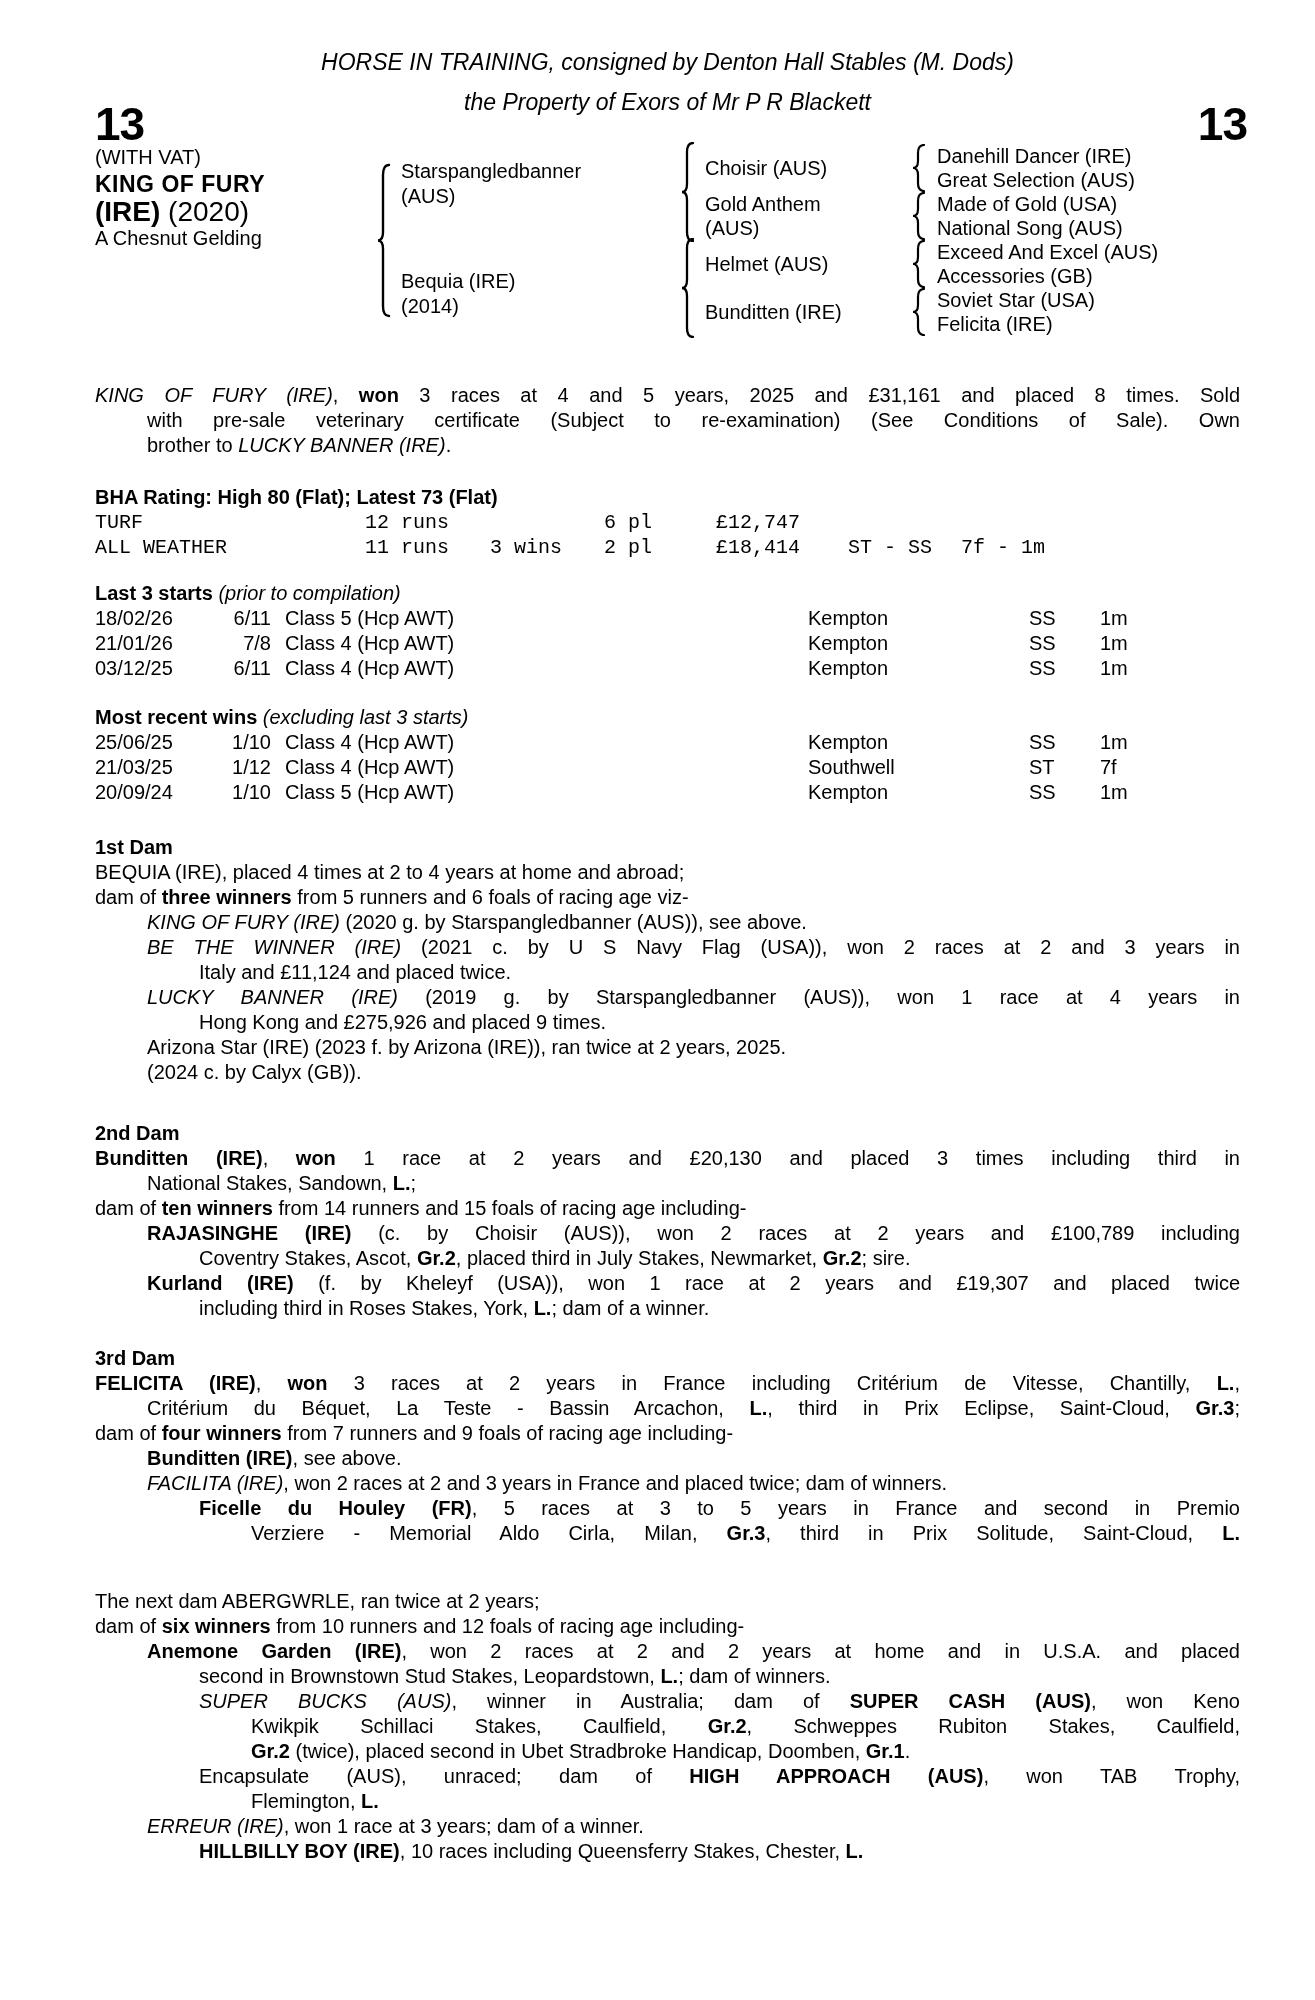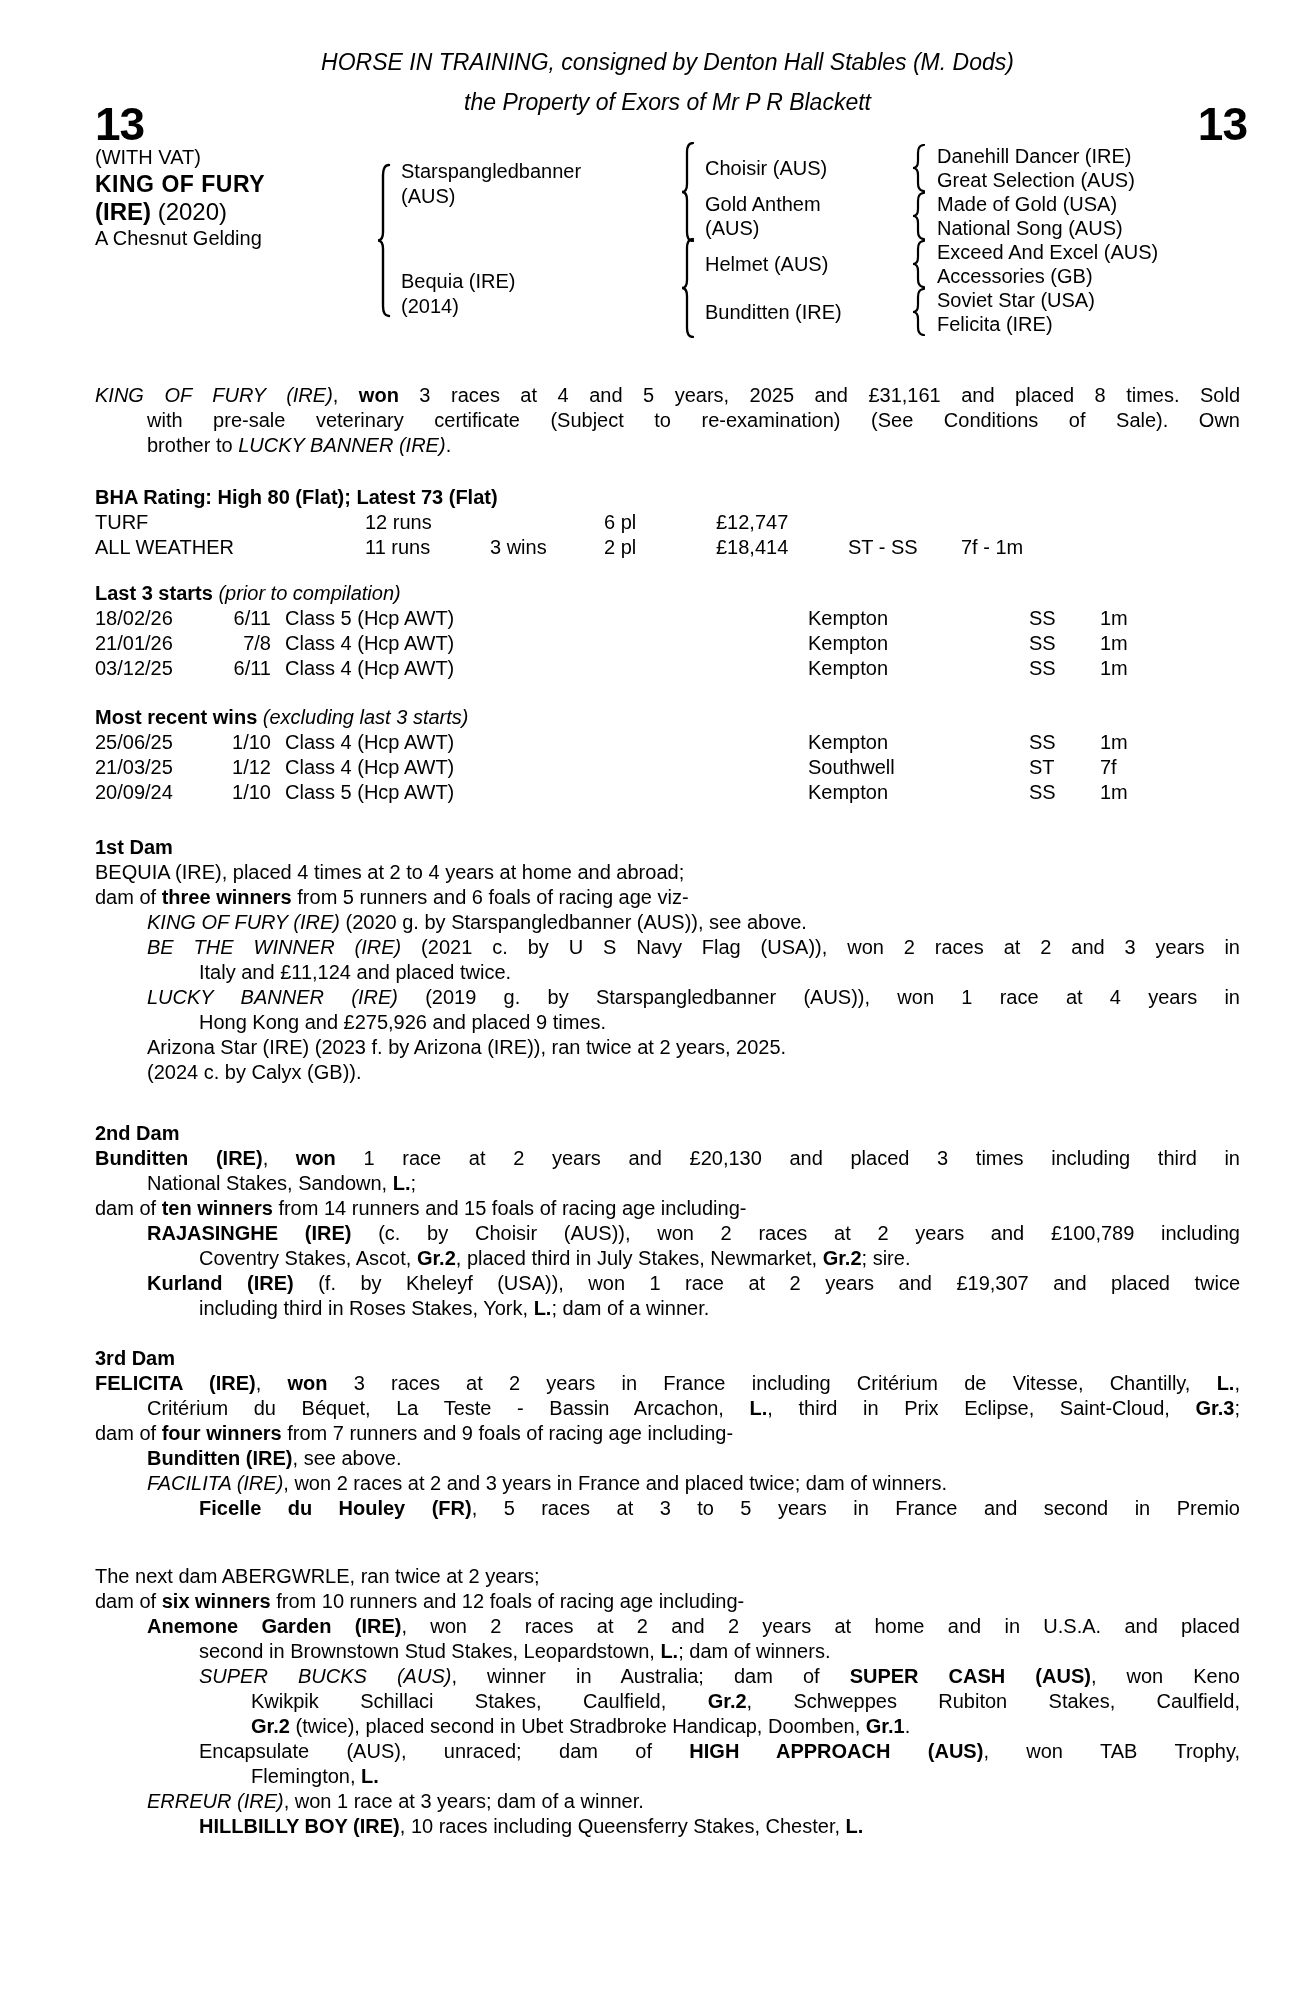--- a/index.html
+++ b/index.html
@@ -24,21 +24,21 @@
   }
   .lot-left{left:95px;}
   .lot-right{right:68px;}
   .head-line{ text-align:center; font-style:italic; font-size:23px; line-height:28px;}
   .head-1{padding-top:48px;}
   .head-2{margin-top:12px;}
   
   .pedigree{display:flex;align-items:stretch;height:192px;margin-top:28px;}
   .ped-col1{width:272px;display:flex;flex-direction:column;line-height:27px;}
   .ped-name{font-size:23px;font-weight:bold;letter-spacing:.5px;}
-  .ped-year{font-size:24px;}
+  .ped-year{font-size:28px;}
   .bracecol{display:flex;flex-direction:column;}
   .bc-big{width:34px;}
   .bc-mid{width:34px;}
   .bc-sm{width:36px;}
   .bcell{display:flex;align-items:center;justify-content:center;}
   .bc-big .bcell{height:192px;}
   .bc-mid .bcell{height:96px;}
   .bc-sm .bcell{height:48px;}
   .ped-col2{width:270px;display:flex;flex-direction:column;}
   .ped-col2 .pcell{height:96px;display:flex;align-items:center;white-space:pre-line;}
@@ -53,21 +53,21 @@
   .para .line{text-align:left;}
   .para .line.jl{text-align:justify;text-align-last:justify;}
   .lvl0{--fi:0px;--ci:52px;}
   .lvl1{--fi:52px;--ci:104px;}
   .lvl2{--fi:104px;--ci:156px;}
   .para .line{padding-left:var(--ci);}
   .para .line:first-child{padding-left:var(--fi);}
   .desc{margin-top:47px;}
   
   .bha{margin-top:27px;font-weight:bold;}
-  .rsum{display:grid;grid-template-columns:270px 125px 114px 112px 132px 113px 1fr;}
+  .rsum{display:grid;grid-template-columns:270px 125px 114px 112px 132px 113px 1fr;font-family:Liberation Mono, monospace;}
   .starts-title{margin-top:21px;}
   .starts-title .tb{font-weight:bold;}
   .starts-title .ti{font-style:italic;}
   .starts{display:grid;grid-template-columns:90px 100px 523px 221px 71px 1fr;}
   .c-pos{text-align:right;padding-right:14px;}
   
   .dam-head{font-weight:bold;}
   .mt30{margin-top:30px;}
   .mt36{margin-top:36px;}
   .mt25{margin-top:25px;}
@@ -286,20 +286,21 @@
         <div class="line"><span>dam of </span><span class="b">four winners</span><span> from 7 runners and 9 foals of racing age including-</span></div>
       </div>
     <div class="para lvl1">
         <div class="line"><span class="b">Bunditten (IRE)</span><span>, see above.</span></div>
       </div>
     <div class="para lvl1">
         <div class="line"><span class="i">FACILITA (IRE)</span><span>, won 2 races at 2 and 3 years in France and placed twice; dam of winners.</span></div>
       </div>
     <div class="para lvl2">
         <div class="line jl"><span class="b">Ficelle du Houley (FR)</span><span>, 5 races at 3 to 5 years in France and second in Premio</span></div>
+        <div class="line jl"><span>Verziere - Memorial Aldo Cirla, Milan, </span><span class="b">Gr.3</span><span>, third in Prix Solitude, Saint-Cloud, </span><span class="b">L.</span></div>
       </div>
   </div>
 
   <div>
     <div class="para lvl0 mt43">
         <div class="line"><span>The next dam ABERGWRLE, ran twice at 2 years;</span></div>
       </div>
     <div class="para lvl0">
         <div class="line"><span>dam of </span><span class="b">six winners</span><span> from 10 runners and 12 foals of racing age including-</span></div>
       </div>

